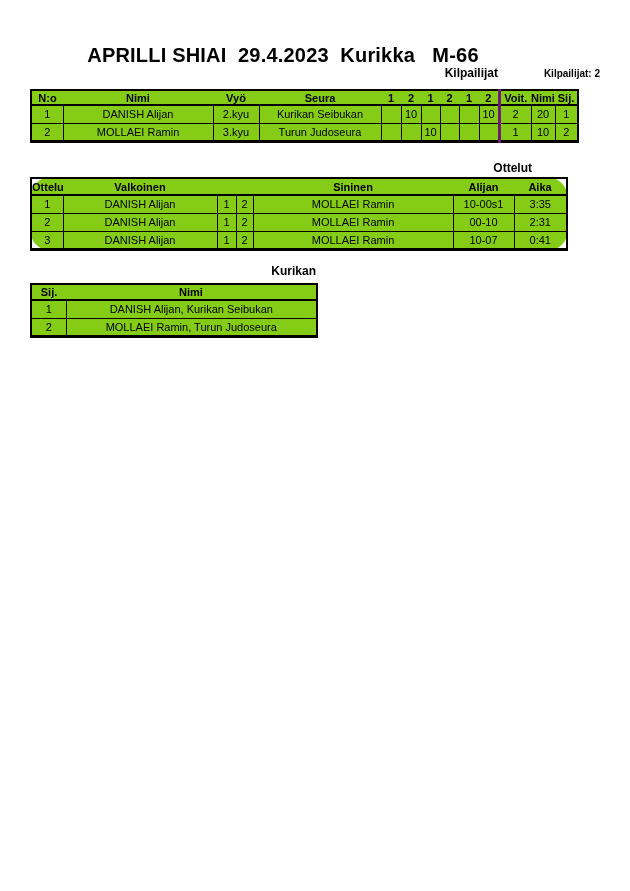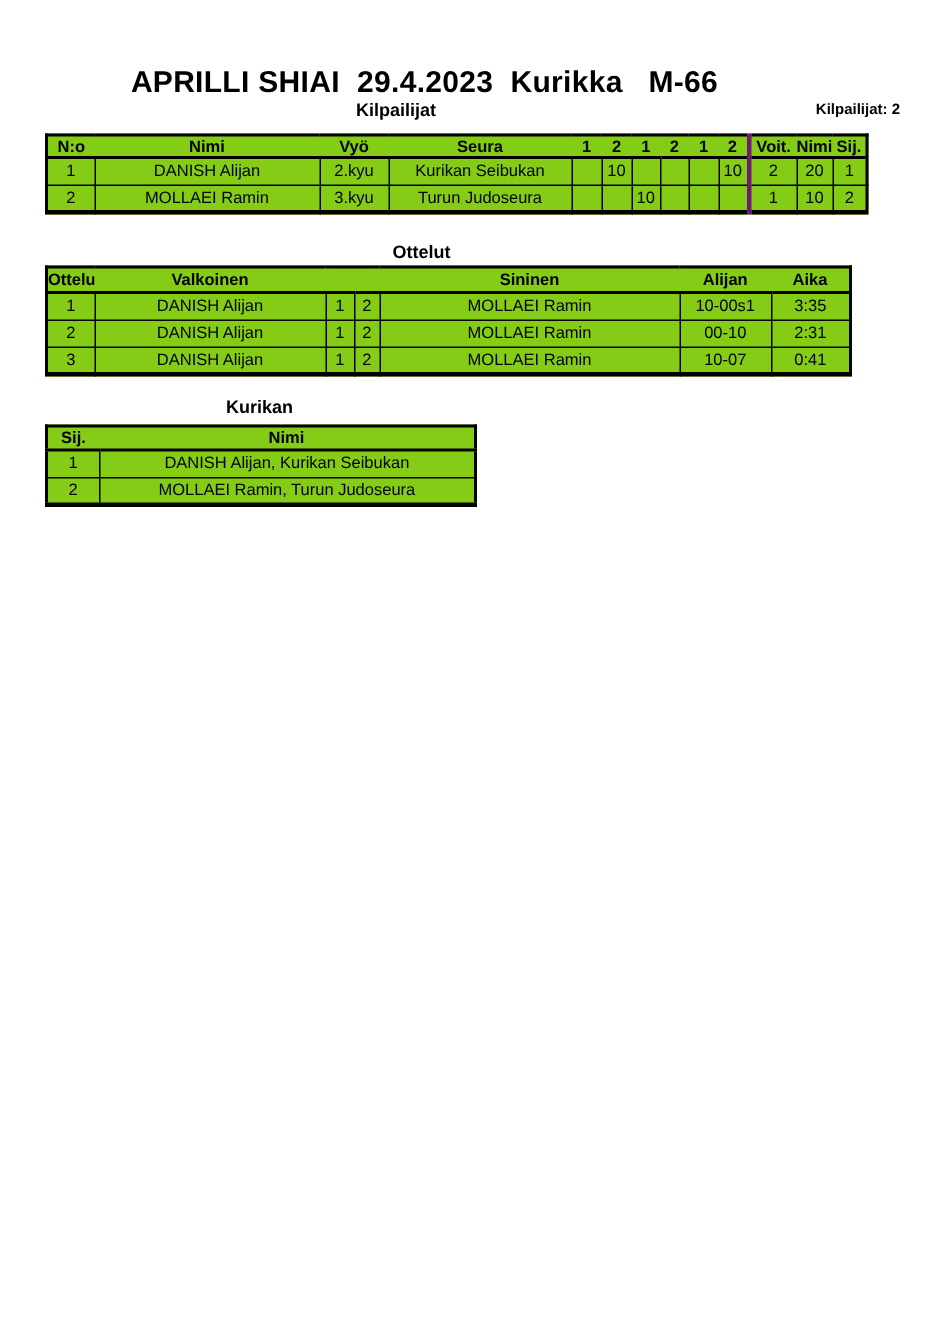--- a/index.html
+++ b/index.html
@@ -8,21 +8,21 @@
     background:#ffffff; color:#000;
     font-family:"Liberation Sans", sans-serif;
     overflow:hidden;
   }
   .page-title {
     position:absolute; top:44px; left:0; width:566px;
     text-align:center; font-size:20px; font-weight:bold;
     white-space:pre; letter-spacing:0.2px;
   }
   .section-title {
-    position:absolute; text-align:center;
+    position:absolute; text-align:right;
     font-size:12px; font-weight:bold;
   }
   #kilpailijat-title { top:66px; left:30px; width:468px; }
   #ottelut-title    { top:161px; left:30px; width:502px; }
   #tulokset-title   { top:264px; left:30px; width:286px; }
   #count-label {
     position:absolute; top:68px; left:440px; width:160px;
     text-align:right; font-size:10px; font-weight:bold;
   }
   table.tbl {
@@ -34,21 +34,21 @@
     white-space:nowrap; padding:0; text-align:center;
   }
   .tbl thead tr { height:15px; }
   .tbl tbody tr { height:18px; }
   .tbl th { font-weight:bold; border:0; border-bottom:2px solid #000; }
   .tbl td { border:1px solid #000; }
   .tbl .thick { border-left:3px solid #701a75; }
   .left  { text-align:left; padding-left:4px; }
   .hleft { text-align:left; padding-left:1px; }
   #t1 { left:30px; top:89px;  width:547px; }
-  #t2 { left:30px; top:177px; width:536px; }
+  #t2 { left:30px; top:177px; width:536px;border-radius:21px; }
   #t3 { left:30px; top:283px; width:286px; }
 </style>
 </head>
 <body>
 
 <div class="page-title">APRILLI SHIAI  29.4.2023  Kurikka   M-66</div>
 
 <div class="section-title" id="kilpailijat-title">Kilpailijat</div>
 <div id="count-label">Kilpailijat: 2</div>
 

